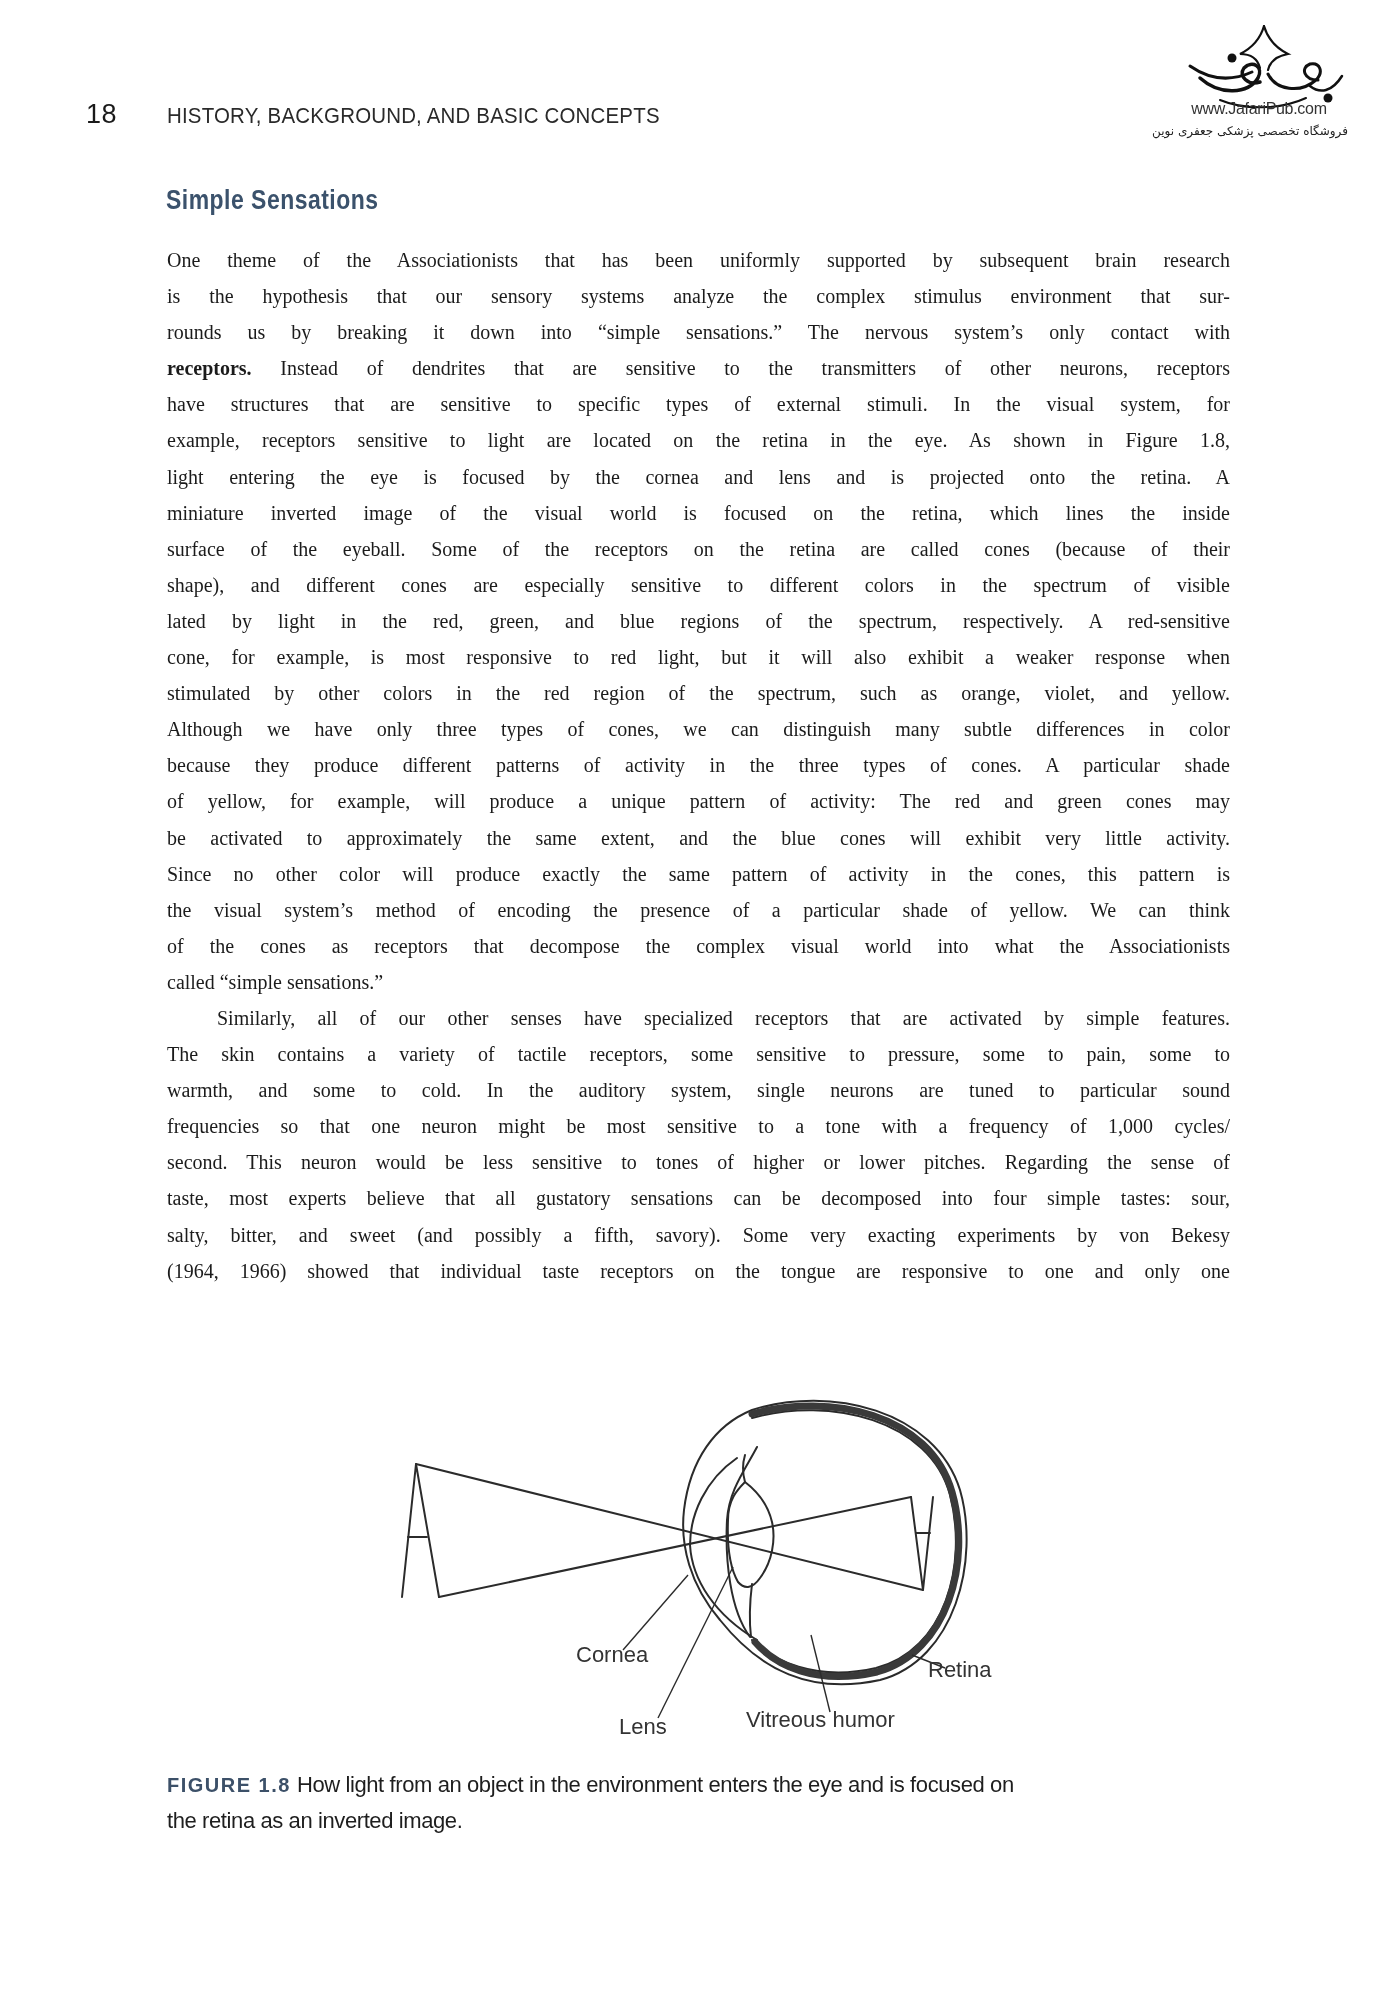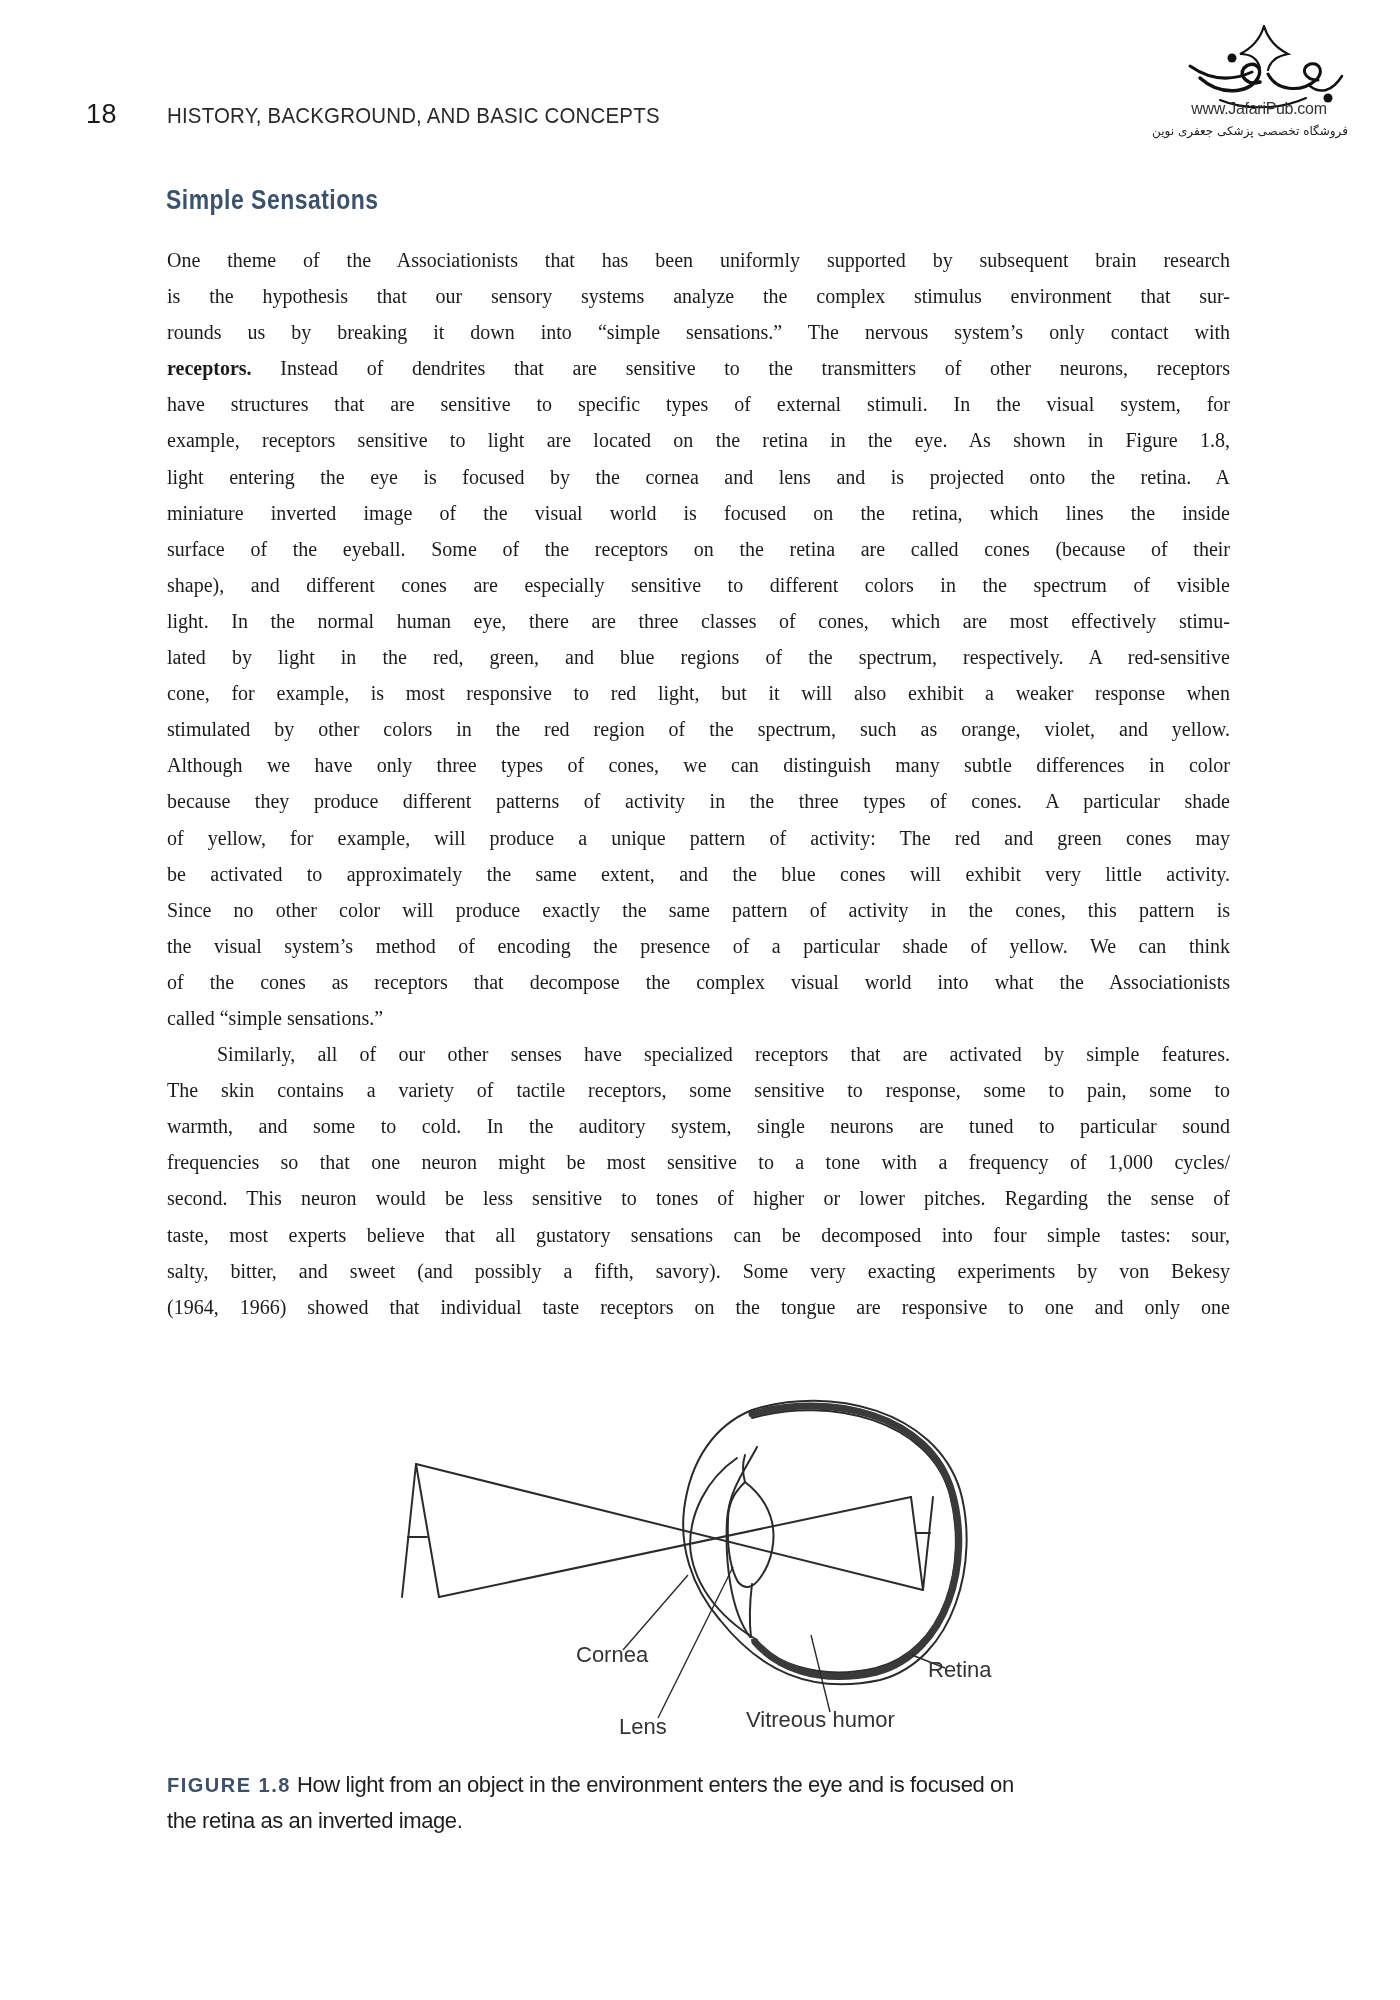--- a/index.html
+++ b/index.html
@@ -90,34 +90,33 @@
     <span class="line"><span>One theme of the Associationists that has been uniformly supported by subsequent brain research</span></span>
     <span class="line"><span>is the hypothesis that our sensory systems analyze the complex stimulus environment that sur-</span></span>
     <span class="line"><span>rounds us by breaking it down into “simple sensations.” The nervous system’s only contact with</span></span>
     <span class="line"><b>receptors.</b><span> Instead of dendrites that are sensitive to the transmitters of other neurons, receptors</span></span>
     <span class="line"><span>have structures that are sensitive to specific types of external stimuli. In the visual system, for</span></span>
     <span class="line"><span>example, receptors sensitive to light are located on the retina in the eye. As shown in Figure 1.8,</span></span>
     <span class="line"><span>light entering the eye is focused by the cornea and lens and is projected onto the retina. A</span></span>
     <span class="line"><span>miniature inverted image of the visual world is focused on the retina, which lines the inside</span></span>
     <span class="line"><span>surface of the eyeball. Some of the receptors on the retina are called cones (because of their</span></span>
     <span class="line"><span>shape), and different cones are especially sensitive to different colors in the spectrum of visible</span></span>
-    <span class="line"><span>light. In the normal human eye, there are three classes of cones, which are most effectively stimu-</span></span>
     <span class="line"><span>lated by light in the red, green, and blue regions of the spectrum, respectively. A red-sensitive</span></span>
     <span class="line"><span>cone, for example, is most responsive to red light, but it will also exhibit a weaker response when</span></span>
     <span class="line"><span>stimulated by other colors in the red region of the spectrum, such as orange, violet, and yellow.</span></span>
     <span class="line"><span>Although we have only three types of cones, we can distinguish many subtle differences in color</span></span>
     <span class="line"><span>because they produce different patterns of activity in the three types of cones. A particular shade</span></span>
     <span class="line"><span>of yellow, for example, will produce a unique pattern of activity: The red and green cones may</span></span>
     <span class="line"><span>be activated to approximately the same extent, and the blue cones will exhibit very little activity.</span></span>
     <span class="line"><span>Since no other color will produce exactly the same pattern of activity in the cones, this pattern is</span></span>
     <span class="line"><span>the visual system’s method of encoding the presence of a particular shade of yellow. We can think</span></span>
     <span class="line"><span>of the cones as receptors that decompose the complex visual world into what the Associationists</span></span>
     <span class="line last"><span>called “simple sensations.”</span></span>
     <span class="line indent"><span>Similarly, all of our other senses have specialized receptors that are activated by simple features.</span></span>
-    <span class="line"><span>The skin contains a variety of tactile receptors, some sensitive to response, some to pain, some to</span></span>
+    <span class="line"><span>The skin contains a variety of tactile receptors, some sensitive to pressure, some to pain, some to</span></span>
     <span class="line"><span>warmth, and some to cold. In the auditory system, single neurons are tuned to particular sound</span></span>
     <span class="line"><span>frequencies so that one neuron might be most sensitive to a tone with a frequency of 1,000 cycles/</span></span>
     <span class="line"><span>second. This neuron would be less sensitive to tones of higher or lower pitches. Regarding the sense of</span></span>
     <span class="line"><span>taste, most experts believe that all gustatory sensations can be decomposed into four simple tastes: sour,</span></span>
     <span class="line"><span>salty, bitter, and sweet (and possibly a fifth, savory). Some very exacting experiments by von Bekesy</span></span>
     <span class="line"><span>(1964, 1966) showed that individual taste receptors on the tongue are responsive to one and only one</span></span>
   </div>
 
   <div class="figure">
     <svg width="1400" height="380" viewBox="0 1380 1400 380" style="position:absolute;left:0;top:0;">

